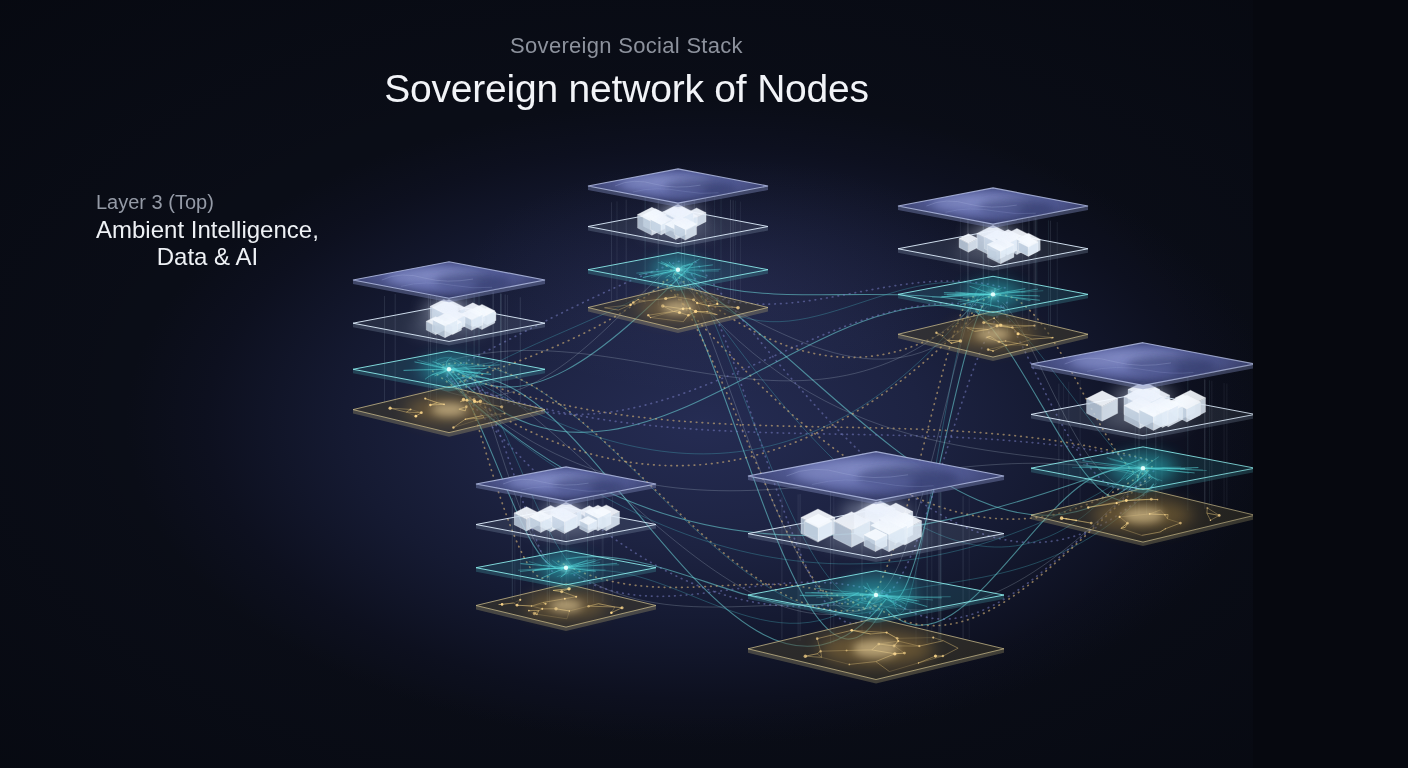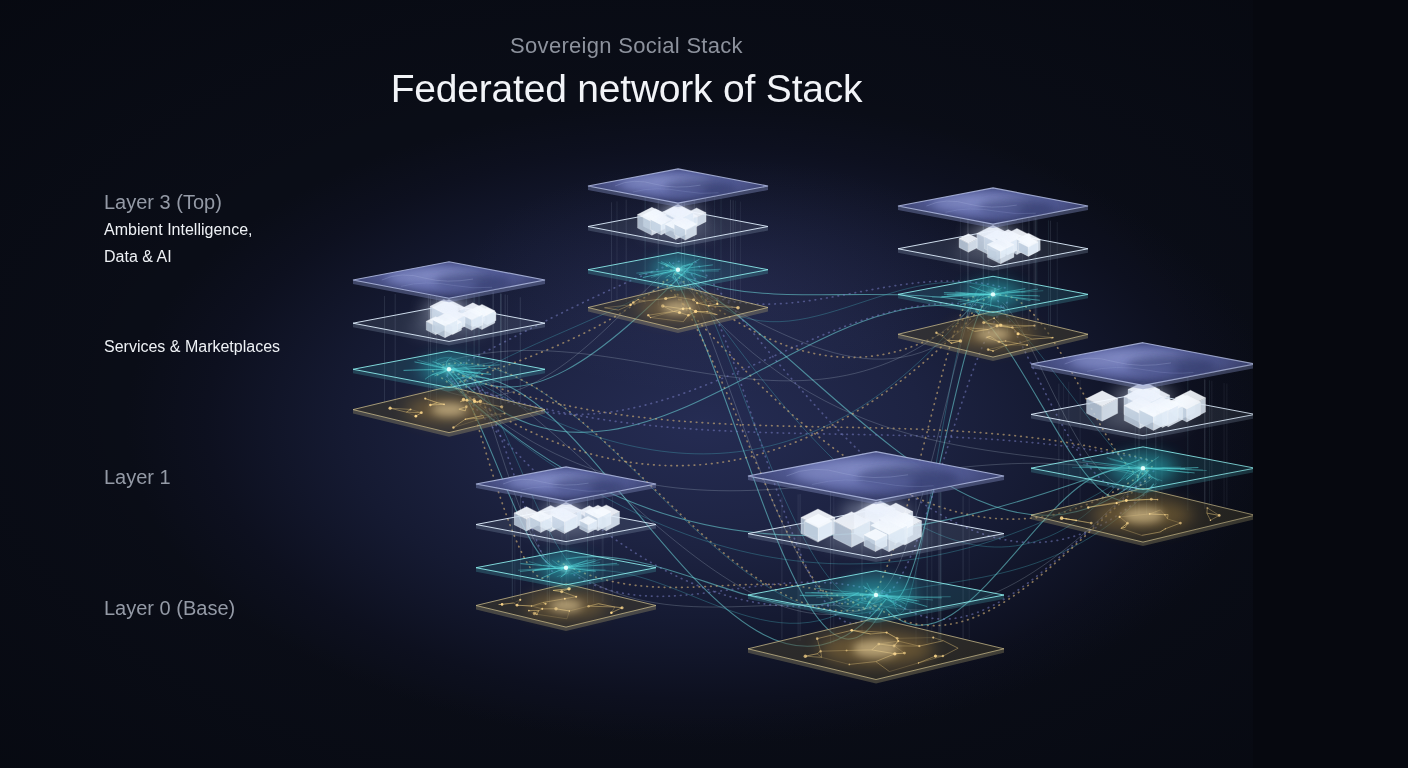--- a/index.html
+++ b/index.html
@@ -14,24 +14,24 @@
   }
   .stage::after{
     content:"";position:absolute;inset:0;pointer-events:none;
     background:radial-gradient(ellipse 76% 72% at 52% 52%, rgba(0,0,0,0) 55%, rgba(4,6,12,0.55) 100%);
   }
   #net-svg{position:absolute;left:0;top:0;width:1408px;height:768px;display:block;}
   .header{position:absolute;left:0;top:0;width:100%;text-align:center;z-index:5;}
   .subtitle{margin-top:33px;font-size:22px;letter-spacing:.3px;color:#8d929d;}
   .title{margin-top:8px;font-size:39px;letter-spacing:-.2px;color:#f2f4f8;}
   .layer-labels{position:absolute;left:0;top:0;width:360px;height:768px;z-index:5;}
-  .ll{position:absolute;left:104px;}
+  .ll{position:absolute;left:96px;}
   .ll-0{top:189px}.ll-1{top:333px}.ll-2{top:464px}.ll-3{top:595px}
   .ll-label{font-size:20px;line-height:27px;color:#949aa6;}
-  .ll-desc{font-size:16px;line-height:27px;color:#eef1f5;white-space:pre-line;}
+  .ll-desc{font-size:24px;line-height:27px;color:#eef1f5;white-space:pre-line;text-align:center;}
   .sparkle{position:absolute;left:1325px;top:683px;width:56px;height:56px;z-index:5;}
 </style>
 </head>
 <body>
 
 <div class="stage">
 
   <svg id="net-svg" viewBox="0 0 1408 768" xmlns="http://www.w3.org/2000/svg">
       <defs>
         <filter id="b2" x="-70%" y="-70%" width="240%" height="240%">
@@ -1229,37 +1229,34 @@
             <ellipse cx="869.6" cy="483.296" rx="44.8" ry="9.728000000000002" fill="#6771b1" opacity="0.4" filter="url(#b4)"></ellipse>
             <path d="M 786.4 476 q 25.6 -12.16 57.6 -2.4320000000000004 q 28.16 7.295999999999999 64 1.2160000000000002" fill="none" stroke="#a7b1e0" stroke-width="0.8" opacity="0.35"></path>
             <path d="M 812 484.512 q 32 -8.511999999999999 70.4 -1.2160000000000002 q 25.6 4.864000000000001 51.2 2.4320000000000004" fill="none" stroke="#9aa6da" stroke-width="0.7" opacity="0.3"></path>
           </g>
         </g>
       </g>
     </svg>
 
   <div class="header">
     <div class="subtitle">Sovereign Social Stack</div>
-    <div class="title">Federated network of Stack</div>
+    <div class="title">Sovereign network of Nodes</div>
   </div>
 
   <div class="layer-labels">
     <div class="ll ll-0">
       <div class="ll-label">Layer 3 (Top)</div>
       <div class="ll-desc">Ambient Intelligence,
 Data &amp; AI</div>
     </div>
     <div class="ll ll-1">
-      <div class="ll-desc">Services &amp; Marketplaces</div>
     </div>
     <div class="ll ll-2">
-      <div class="ll-label">Layer 1</div>
     </div>
     <div class="ll ll-3">
-      <div class="ll-label">Layer 0 (Base)</div>
     </div>
   </div>
 
   <svg class="sparkle" viewBox="0 0 56 56">
     <path d="M28 3 C31 18 38 25 53 28 C38 31 31 38 28 53 C25 38 18 31 3 28 C18 25 25 18 28 3 Z" fill="#a0a6b1" opacity="0.92"></path>
   </svg>
 
 </div>
 
 </body></html>

